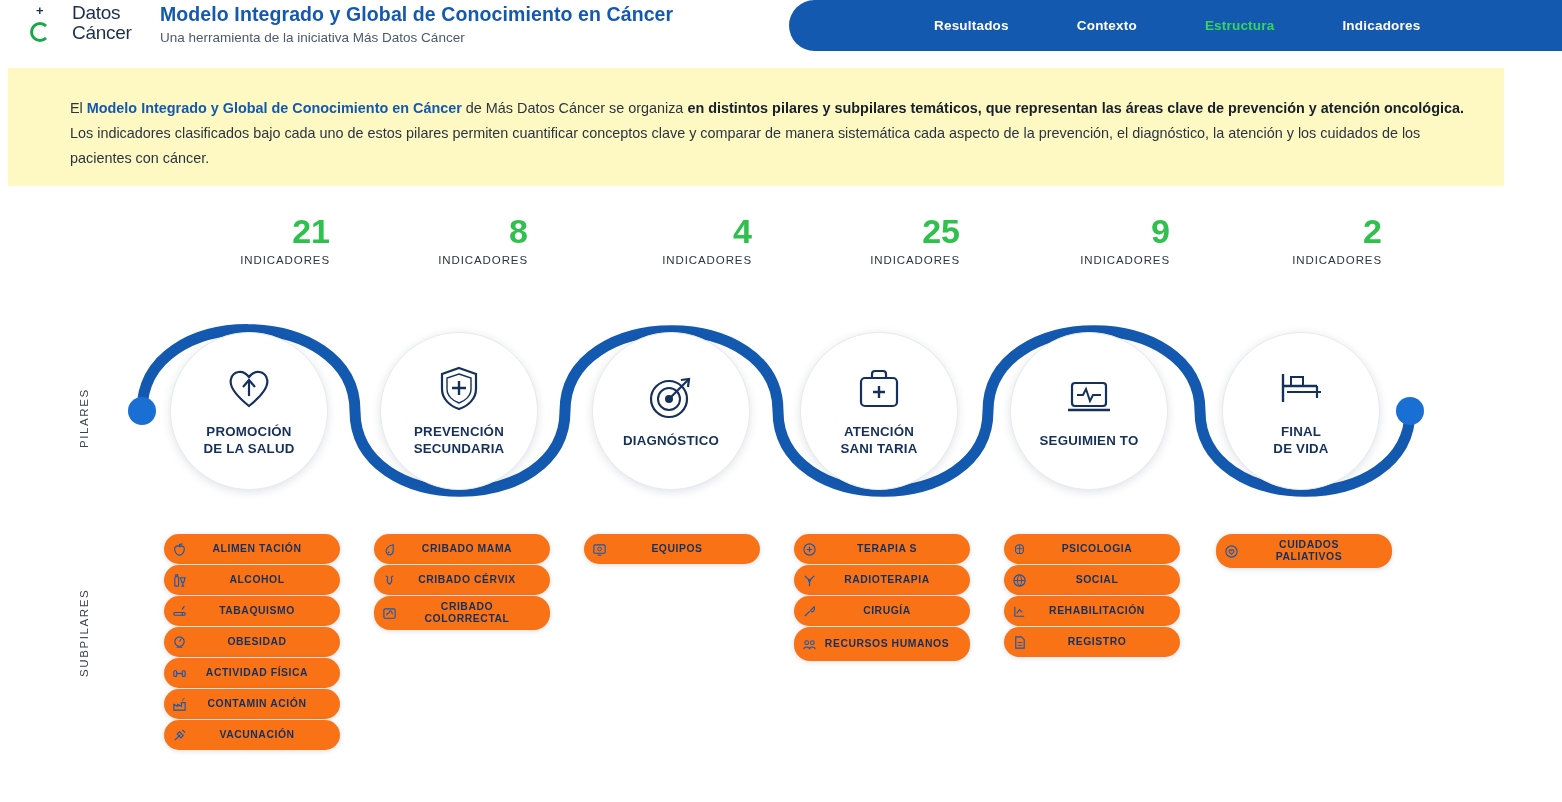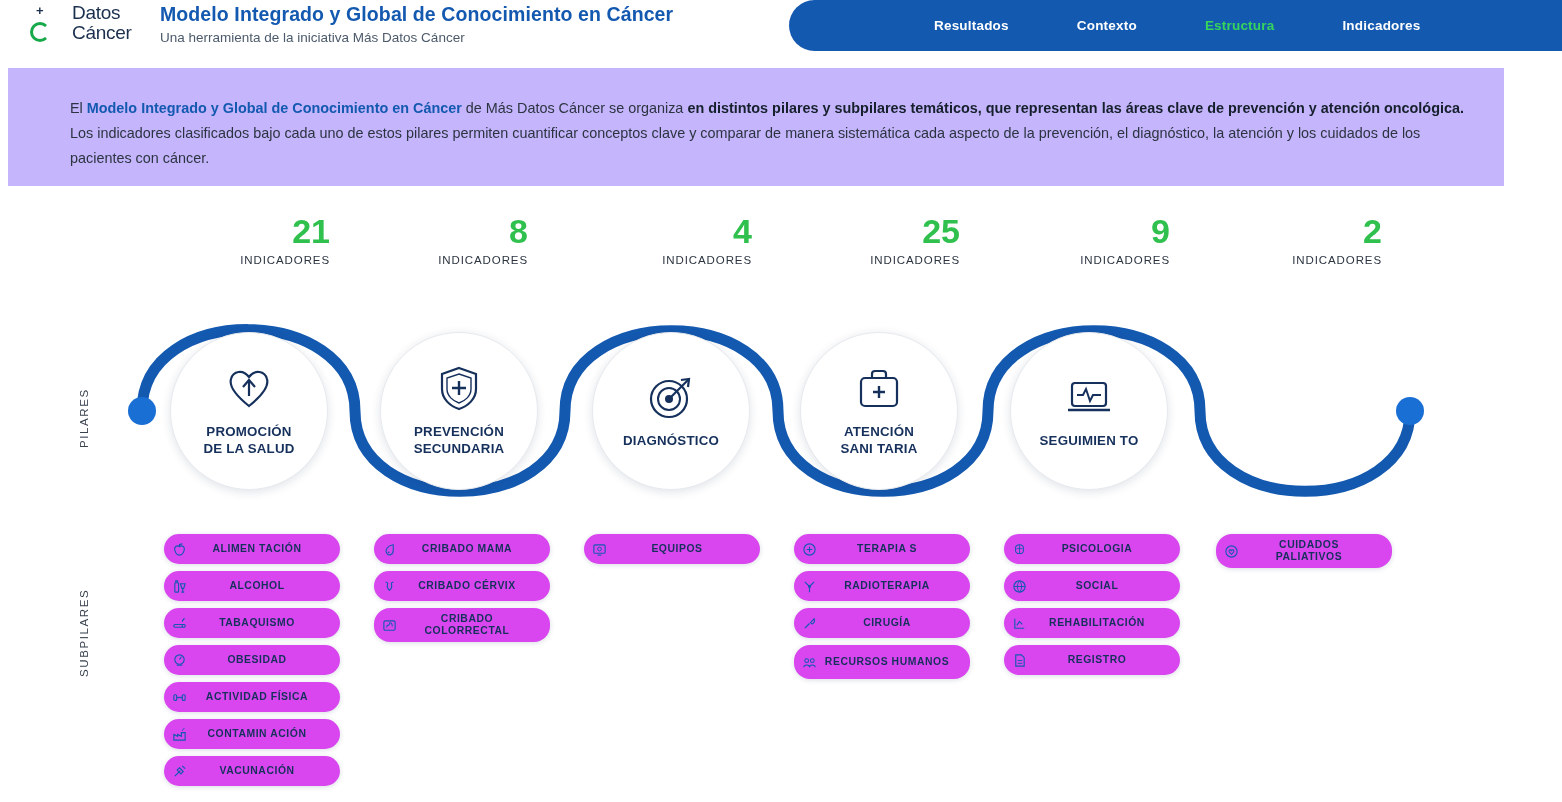--- a/index.html
+++ b/index.html
@@ -65,21 +65,21 @@
   .nav a {
     color:#ffffff; font-size:13.5px; font-weight:bold;
     text-decoration:none; padding:0 34px;
     letter-spacing:0.2px;
   }
   .nav a.active { color:#36d45c; }
 
   
   .intro {
     position:absolute; left:8px; top:68px; width:1496px; height:118px;
-    background:#c4b5fd;
+    background:#fef9c3;
     padding-left:8px;
   }
   .intro p {
     margin:0;
     position:absolute; left:62px; top:28px; width:1408px;
     font-size:14.4px; color:#2b3440; line-height:25px;
   }
   .intro .blue { color:#1459b0; font-weight:bold; }
   .intro .b { font-weight:bold; color:#16202c; }
 
@@ -121,22 +121,22 @@
   .pillar .picon { height:46px; display:flex; align-items:center; justify-content:center; }
   .pillar .pname {
     margin-top:12px;
     font-size:13.3px; font-weight:bold; color:#16305c; line-height:17px;
     letter-spacing:0.2px;
   }
 
   .subcol { position:absolute; width:176px; }
   .chip {
     position:relative;
-    height:30px; margin-bottom:7px;
-    background:#d946ef;
+    height:30px; margin-bottom:1px;
+    background:#f97316;
     border-radius:16px;
     box-shadow:0 1px 5px rgba(18,40,80,0.16);
     display:flex; align-items:center;
   }
   .chip .cicon {
     width:30px; min-width:30px; display:flex; align-items:center; justify-content:center;
     color:#1459b0;
   }
   .chip .clabel {
     flex:1; text-align:center; padding-right:20px;
@@ -278,20 +278,35 @@
           <rect x="7" y="7" width="34" height="23" rx="3" fill="none" stroke="#16305c" stroke-width="2.2"></rect>
           <path d="M3 34 H45" stroke="#16305c" stroke-width="2.4"></path>
           <path d="M12 19 H18 L21 13 L25 25 L28 19 H36" fill="none" stroke="#16305c" stroke-width="2"></path>
         </svg>
     </div>
     <div class="pname">
       <span>SEGUIMIEN TO</span>
     </div>
   </div>
 
+  <div class="pillar" style="left:1222px; top:146px;">
+    <div class="picon">
+      <svg width="48" height="44" viewBox="0 0 48 44">
+          <path d="M6 8 V36" stroke="#16305c" stroke-width="2.4"></path>
+          <path d="M6 20 H40" stroke="#16305c" stroke-width="2.4"></path>
+          <rect x="14" y="11" width="12" height="9" fill="none" stroke="#16305c" stroke-width="2"></rect>
+          <path d="M40 20 V32 M30 26 H44" stroke="#16305c" stroke-width="2.2"></path>
+          <path d="M10 26 H34" stroke="#16305c" stroke-width="2"></path>
+        </svg>
+    </div>
+    <div class="pname">
+      <span>FINAL</span><br>
+      <span>DE VIDA</span>
+    </div>
+  </div>
 
   <div class="subcol" style="left:164px; top:348px;">
     <div class="chip">
       <span class="cicon">
           <svg width="15" height="15" viewBox="0 0 16 16">
             <path d="M8 5 C5 3, 2 5, 3 9 C4 13, 7 14, 8 14 C9 14, 12 13, 13 9 C14 5, 11 3, 8 5 Z" fill="none" stroke="#1459b0" stroke-width="1.2"></path>
             <path d="M8 5 V2 M8 3 C9.5 2, 11 2, 11 2" stroke="#1459b0" stroke-width="1.2" fill="none"></path>
           </svg>
         </span>
       <span class="clabel">ALIMEN TACIÓN</span>

